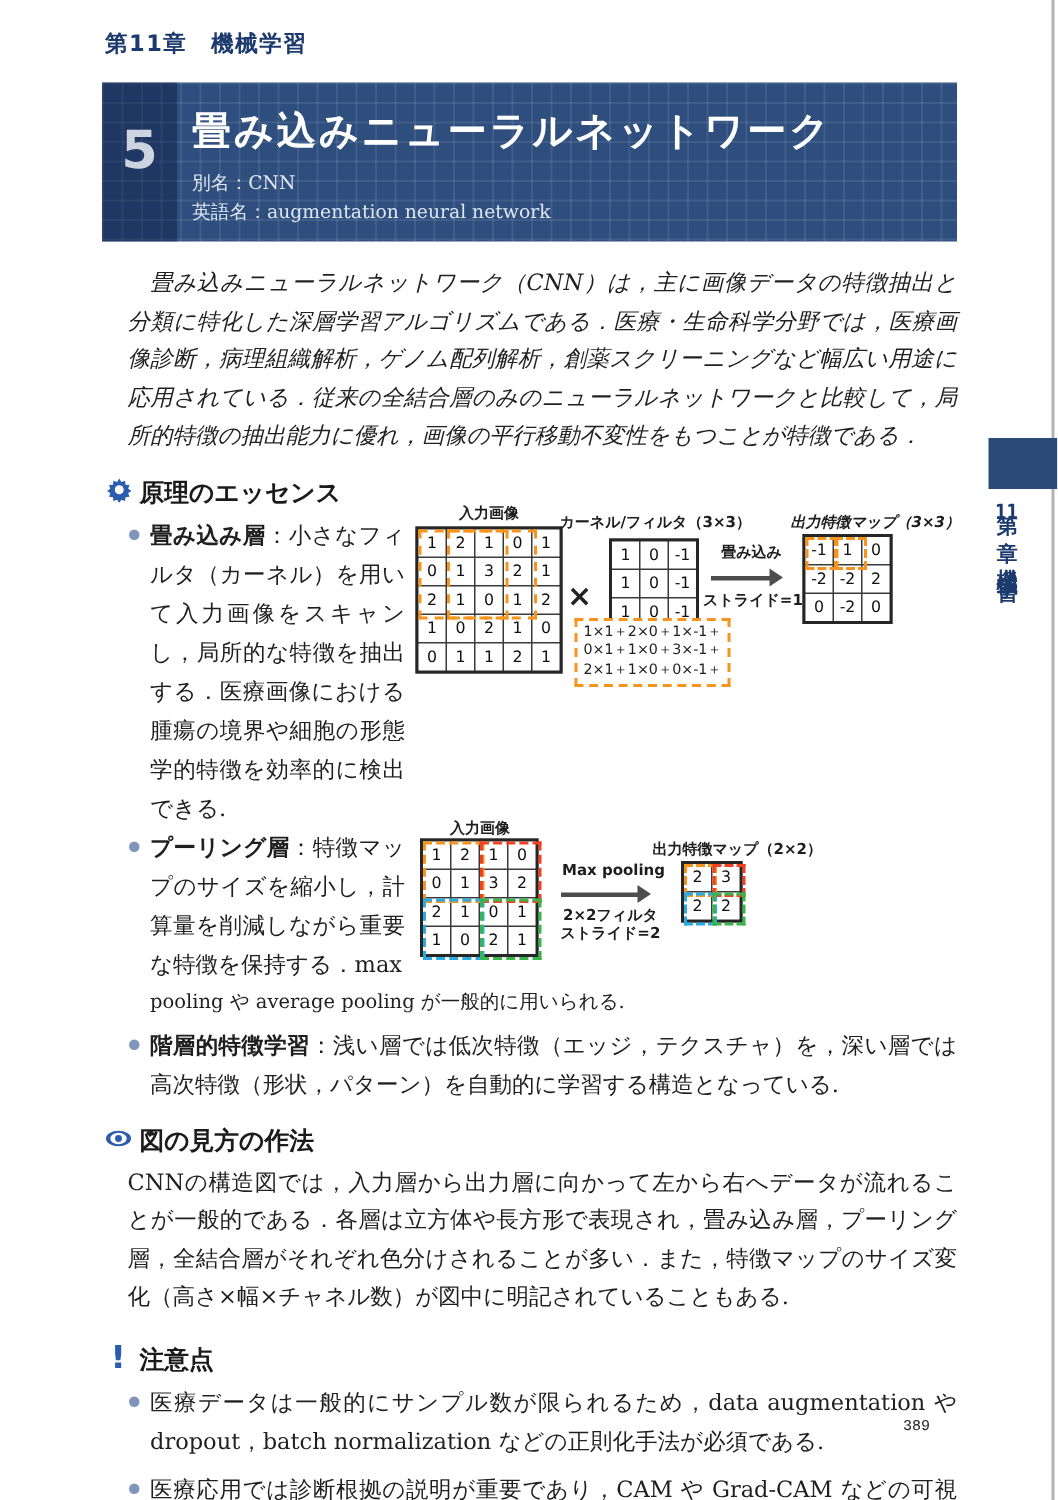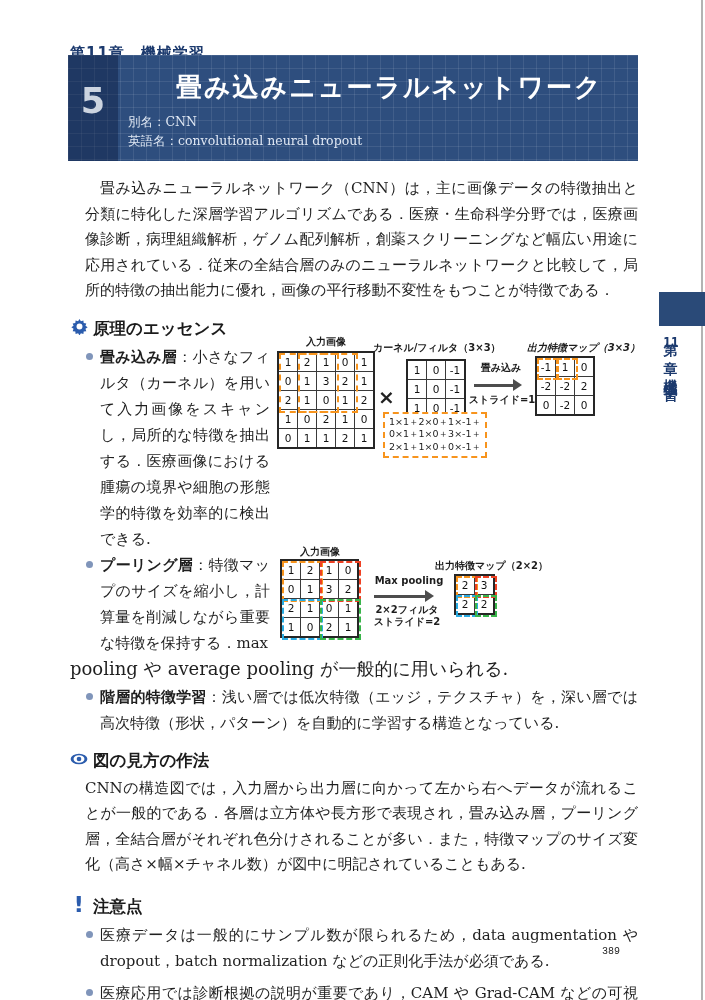--- a/index.html
+++ b/index.html
@@ -3,60 +3,60 @@
 <meta charset="utf-8">
 <style>
   * { margin:0; padding:0; box-sizing:border-box; }
   html,body { background:#ffffff; }
   body { font-family:"DejaVu Serif", serif; color:#1f1f1f; }
   .page { position:relative; width:705px; height:1000px; background:#fff; overflow:hidden; }
 
   .edge-line { position:absolute; left:701px; top:0; width:2px; height:1000px; background:#b3b3b3; }
 
   .chapter-header { position:absolute; left:70px; top:20px; font-family:"DejaVu Sans",sans-serif;
-    font-weight:bold; font-size:15px; color:#1c3a6e; letter-spacing:1px;margin-top:24px; }
+    font-weight:bold; font-size:15px; color:#1c3a6e; letter-spacing:1px; }
 
   
   .title-block { position:absolute; left:68px; top:55px; width:570px; height:106px;
     background-color:#2e4e7e; display:flex;
     background-image:
       linear-gradient(rgba(255,255,255,.09) 1px, transparent 1px),
       linear-gradient(90deg, rgba(255,255,255,.09) 1px, transparent 1px);
     background-size:13px 13px; }
   .title-num { width:50px; height:100%; background:rgba(8,22,55,.38); color:#ccd4e0;
     font-family:"DejaVu Sans",sans-serif; font-size:35px; font-weight:bold;
     display:flex; align-items:flex-start; justify-content:center; padding-top:26px; }
   .title-body { padding:15px 0 0 10px; }
   .title-main { color:#ffffff; font-family:"DejaVu Sans",sans-serif; font-weight:bold;
-    font-size:26px; letter-spacing:2px; margin-bottom:7px;margin-left:48px; }
+    font-size:26px; letter-spacing:2px; margin-bottom:7px; }
   .title-sub { color:#dfe7f3; font-size:12.5px; line-height:19px; font-family:"DejaVu Serif",serif; }
 
   
   .side-tab { position:absolute; left:659px; top:292px; width:46px; height:34px; background:#2a4a78; }
   .side-text { position:absolute; left:662px; top:332px; height:330px;
     writing-mode:vertical-rl; text-orientation:upright;
     font-family:"DejaVu Sans",sans-serif; font-weight:bold; font-size:14px; color:#1c3a6e; letter-spacing:3px; }
   .side-text .tcy { text-combine-upright:all; }
   .side-gap { display:inline-block; height:16px; }
 
   
   .main { position:absolute; left:70px; top:176px; width:568px; }
   p.body { margin-left:15px; font-size:15px; line-height:25.5px; text-align:justify; }
-  p.indent { text-indent:1em; }
+  p.indent { text-indent:1em;font-style:italic; }
 
   .sec-head { display:flex; gap:5px; font-family:"DejaVu Sans",sans-serif;
     font-weight:bold; font-size:16.5px; color:#1b1b1b; margin-top:14px; margin-bottom:4px; }
   .icon { display:inline-flex; align-items:center; justify-content:center; width:18px; height:18px; }
 
   .bullet { position:relative; margin-left:15px; padding-left:15px; font-size:15px;
     line-height:26px; text-align:justify; }
   .dot { position:absolute; left:1px; top:9px; width:7px; height:7px; border-radius:50%;
     background:#8095ba; }
   .blabel { font-family:"DejaVu Sans",sans-serif; font-weight:bold; }
-  .cont { font-size:18px; line-height:26px; text-align:justify; }
+  .cont { margin-left:30px; font-size:13px; line-height:26px; text-align:justify; }
 
   .row { display:flex; align-items:flex-start; }
   .col-text { width:185px; flex:0 0 185px; }
 
   
   .diagram { position:relative; font-family:"DejaVu Sans",sans-serif; }
   .conv-diagram { width:363px; height:118px; margin-left:7px; margin-top:-9px; }
   .pool-diagram { width:351px; height:96px; margin-left:10px; margin-top:-7px; }
   .dlabel { position:absolute; font-size:10px; font-weight:600; color:#1d1d1d; text-align:center; white-space:nowrap; }
   .num-grid { position:absolute; display:grid; gap:1px; background:#3a3a3a; border:2px solid #262626; width:max-content; }
@@ -87,21 +87,21 @@
 
   <div class="edge-line"></div>
 
   <div class="chapter-header">第11章　機械学習</div>
 
   <div class="title-block">
     <div class="title-num">5</div>
     <div class="title-body">
       <div class="title-main">畳み込みニューラルネットワーク</div>
       <div class="title-sub">別名：CNN</div>
-      <div class="title-sub">英語名：convolutional neural dropout</div>
+      <div class="title-sub">英語名：augmentation neural network</div>
     </div>
   </div>
 
   <div class="side-tab"></div>
   <div class="side-text">
     <span>第</span><span class="tcy">11</span><span>章</span><span class="side-gap"></span><span>機械学習</span>
   </div>
 
   <div class="main">
 

